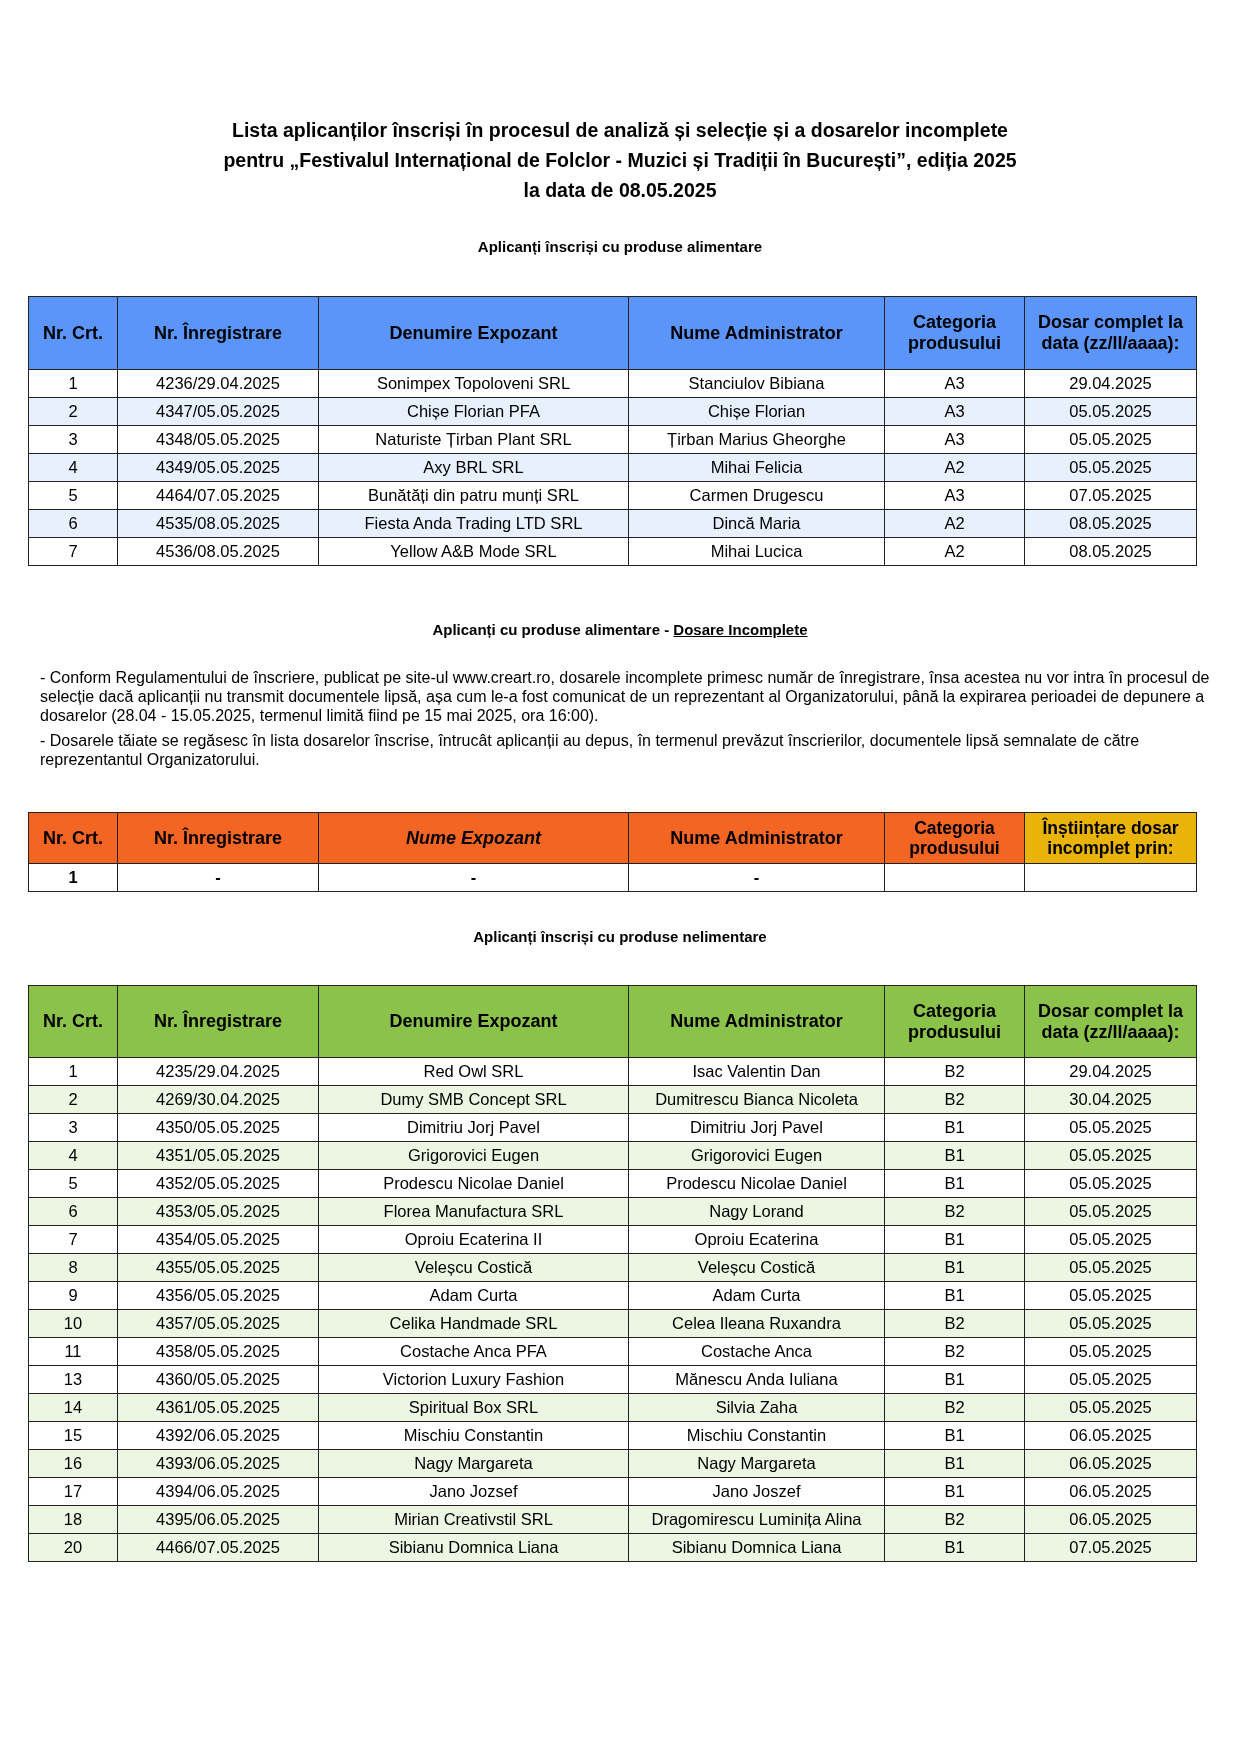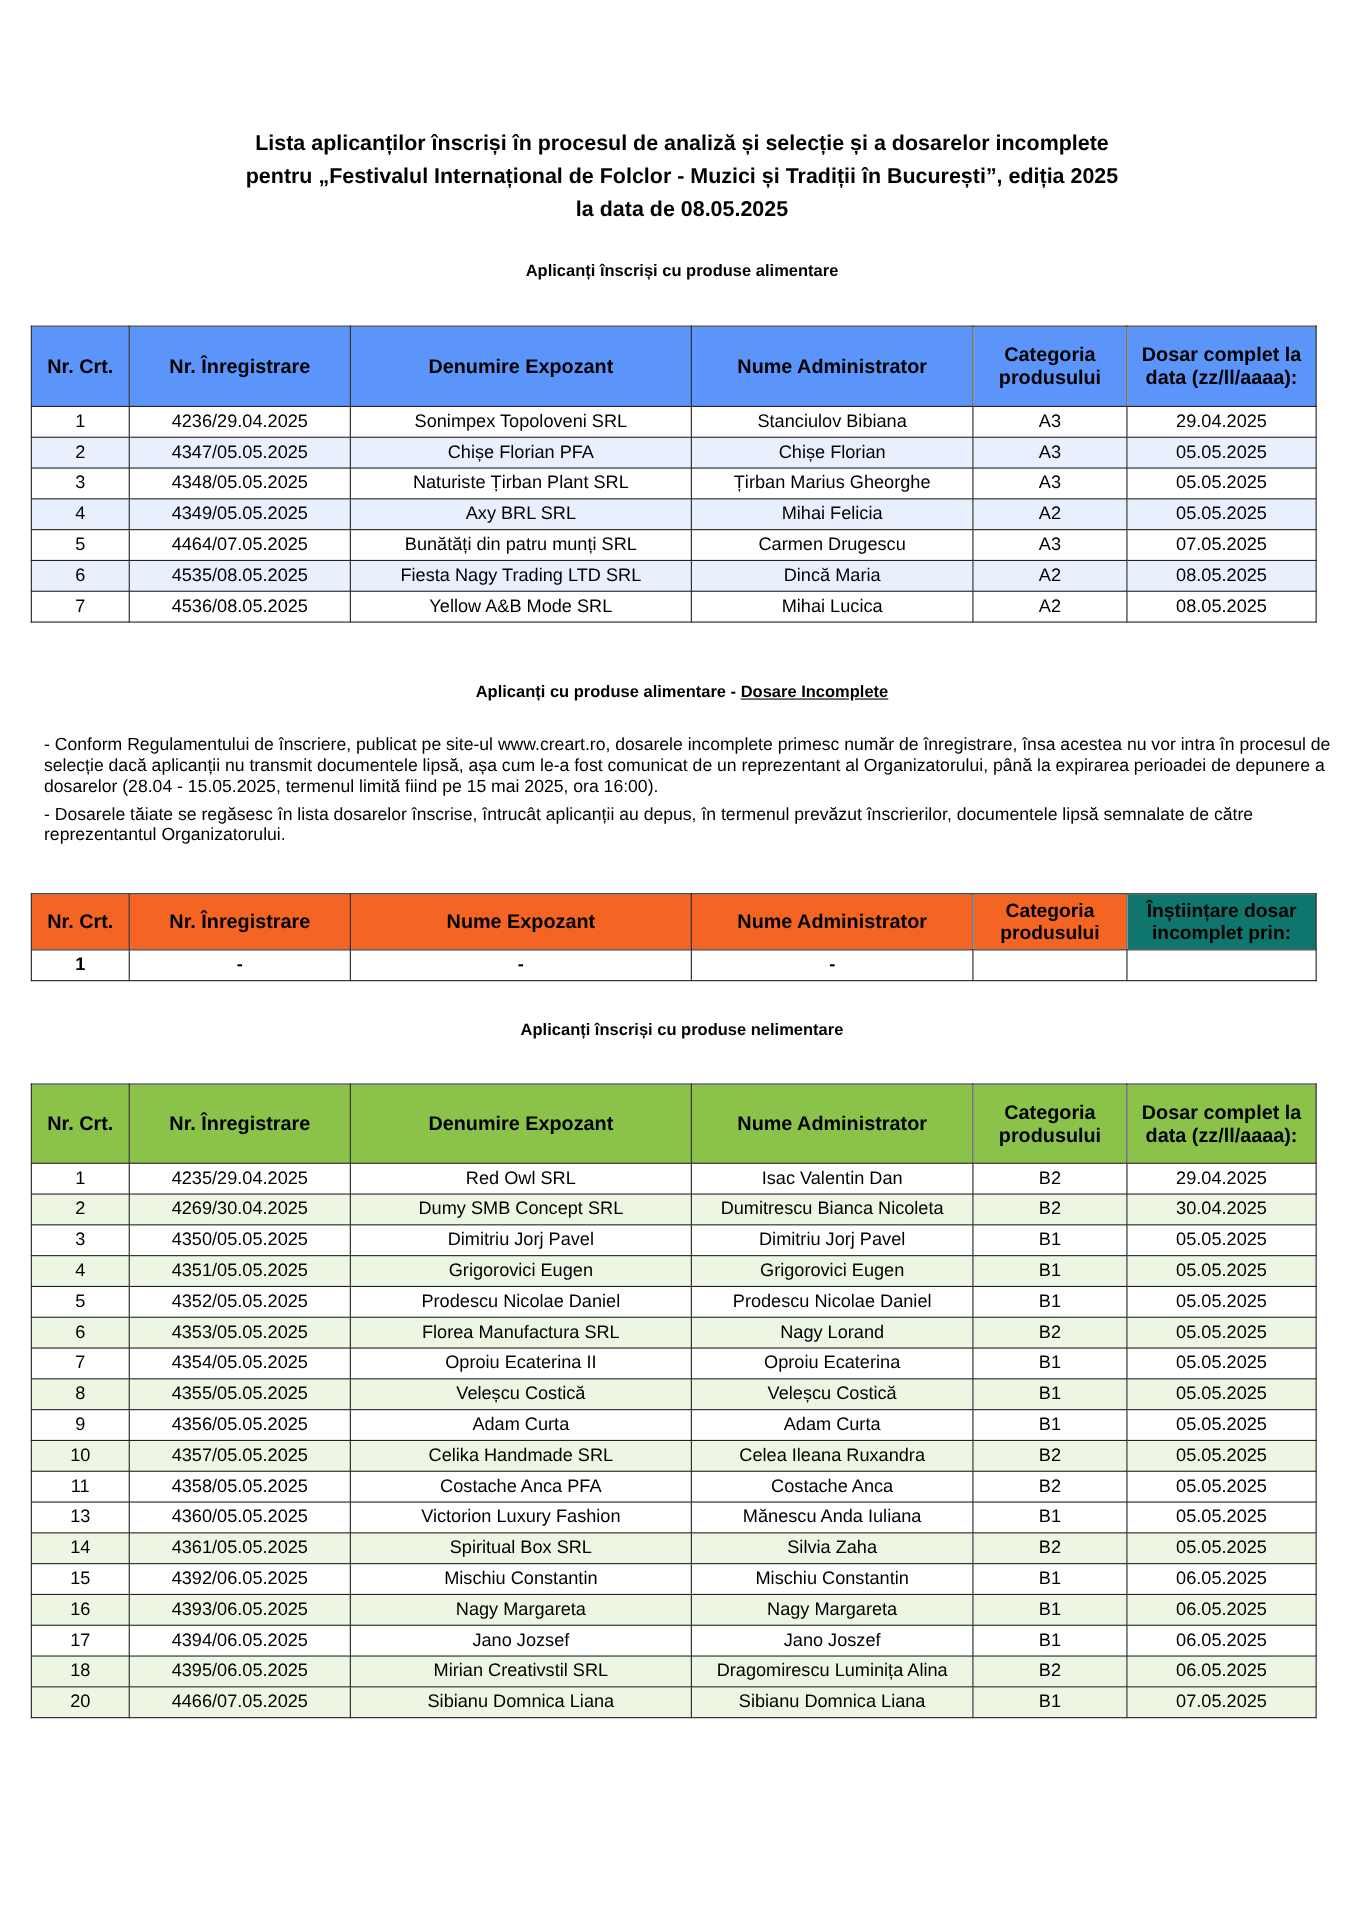--- a/index.html
+++ b/index.html
@@ -109,21 +109,21 @@
         <td>5</td>
         <td>4464/07.05.2025</td>
         <td>Bunătăți din patru munți SRL</td>
         <td>Carmen Drugescu</td>
         <td>A3</td>
         <td>07.05.2025</td>
       </tr>
       <tr class="alt">
         <td>6</td>
         <td>4535/08.05.2025</td>
-        <td>Fiesta Nagy Trading LTD SRL</td>
+        <td>Fiesta Anda Trading LTD SRL</td>
         <td>Dincă Maria</td>
         <td>A2</td>
         <td>08.05.2025</td>
       </tr>
       <tr>
         <td>7</td>
         <td>4536/08.05.2025</td>
         <td>Yellow A&amp;B Mode SRL</td>
         <td>Mihai Lucica</td>
         <td>A2</td>
@@ -147,24 +147,24 @@
       <col style="width:201px">
       <col style="width:310px">
       <col style="width:256px">
       <col style="width:140px">
       <col style="width:172px">
   </colgroup>
   <thead>
     <tr>
       <th style="background: rgb(244, 101, 36);">Nr. Crt.</th>
       <th style="background: rgb(244, 101, 36);">Nr. Înregistrare</th>
-      <th style="background: rgb(244, 101, 36);">Nume Expozant</th>
+      <th style="background: rgb(244, 101, 36); font-style: italic;">Nume Expozant</th>
       <th style="background: rgb(244, 101, 36);">Nume Administrator</th>
       <th class="small" style="background: rgb(244, 101, 36);">Categoria produsului</th>
-      <th class="small" style="background: #0f766e;">Înștiințare dosar incomplet prin:</th>
+      <th class="small" style="background: #eab308;">Înștiințare dosar incomplet prin:</th>
     </tr>
   </thead>
   <tbody id="incomplete-body">
       <tr>
         <td>1</td>
         <td>-</td>
         <td>-</td>
         <td>-</td>
         <td></td>
         <td></td>

